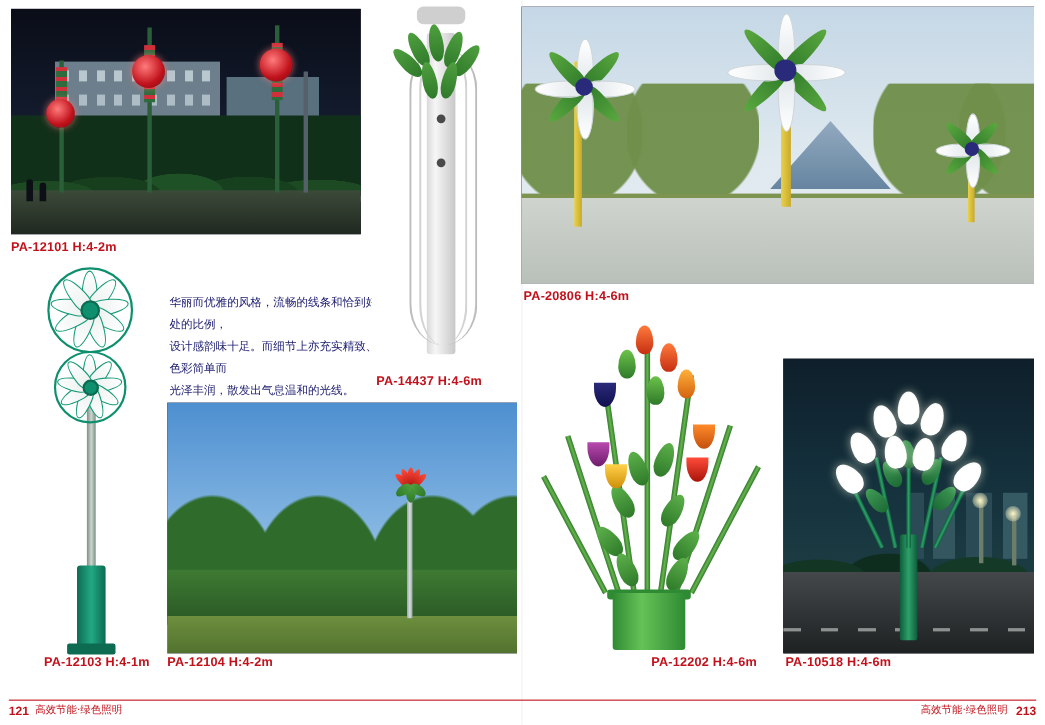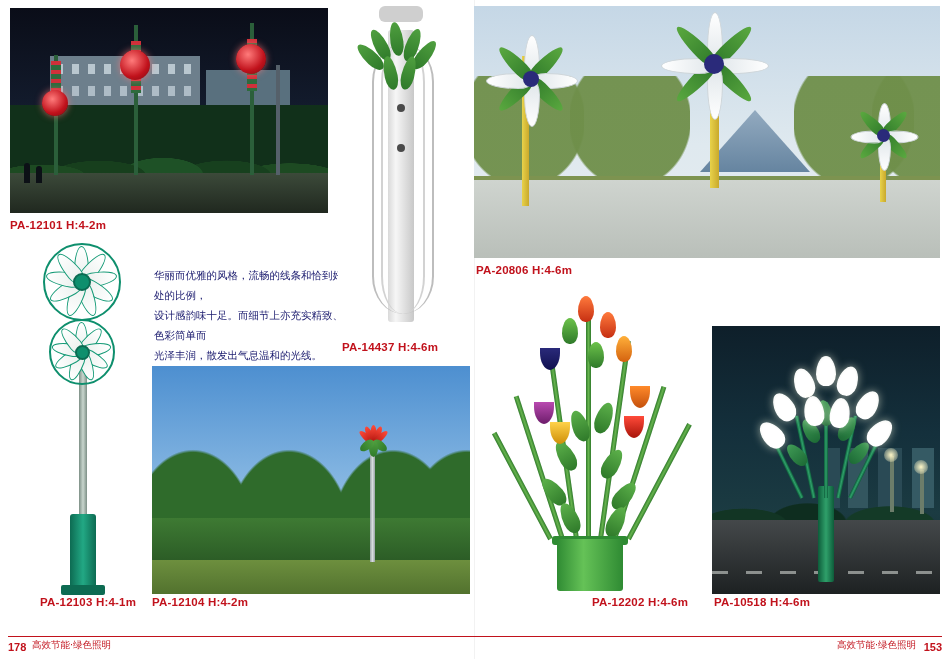--- a/index.html
+++ b/index.html
@@ -579,18 +579,18 @@
     <div class="magnolia" style="left:62px; bottom:172px; transform:rotate(-30deg);"></div>
     <div class="magnolia" style="left:146px; bottom:174px; transform:rotate(30deg);"></div>
     <div class="magnolia" style="left:50px; bottom:144px; transform:rotate(-42deg);"></div>
     <div class="magnolia" style="left:158px; bottom:146px; transform:rotate(42deg);"></div>
     <div class="magnolia" style="left:92px; bottom:168px; transform:rotate(-8deg);"></div>
     <div class="magnolia" style="left:118px; bottom:166px; transform:rotate(8deg);"></div>
   </div>
   <div class="caption" style="left:714px; top:596px;">PA-10518 H:4-6m</div>
 
   <div class="footer-rule"></div>
-  <div class="page-num left">178</div>
+  <div class="page-num left">121</div>
   <div class="footer-txt left">高效节能·绿色照明</div>
-  <div class="page-num right">153</div>
+  <div class="page-num right">213</div>
   <div class="footer-txt right">高效节能·绿色照明</div>
 
 </div>
 
 </body></html>

